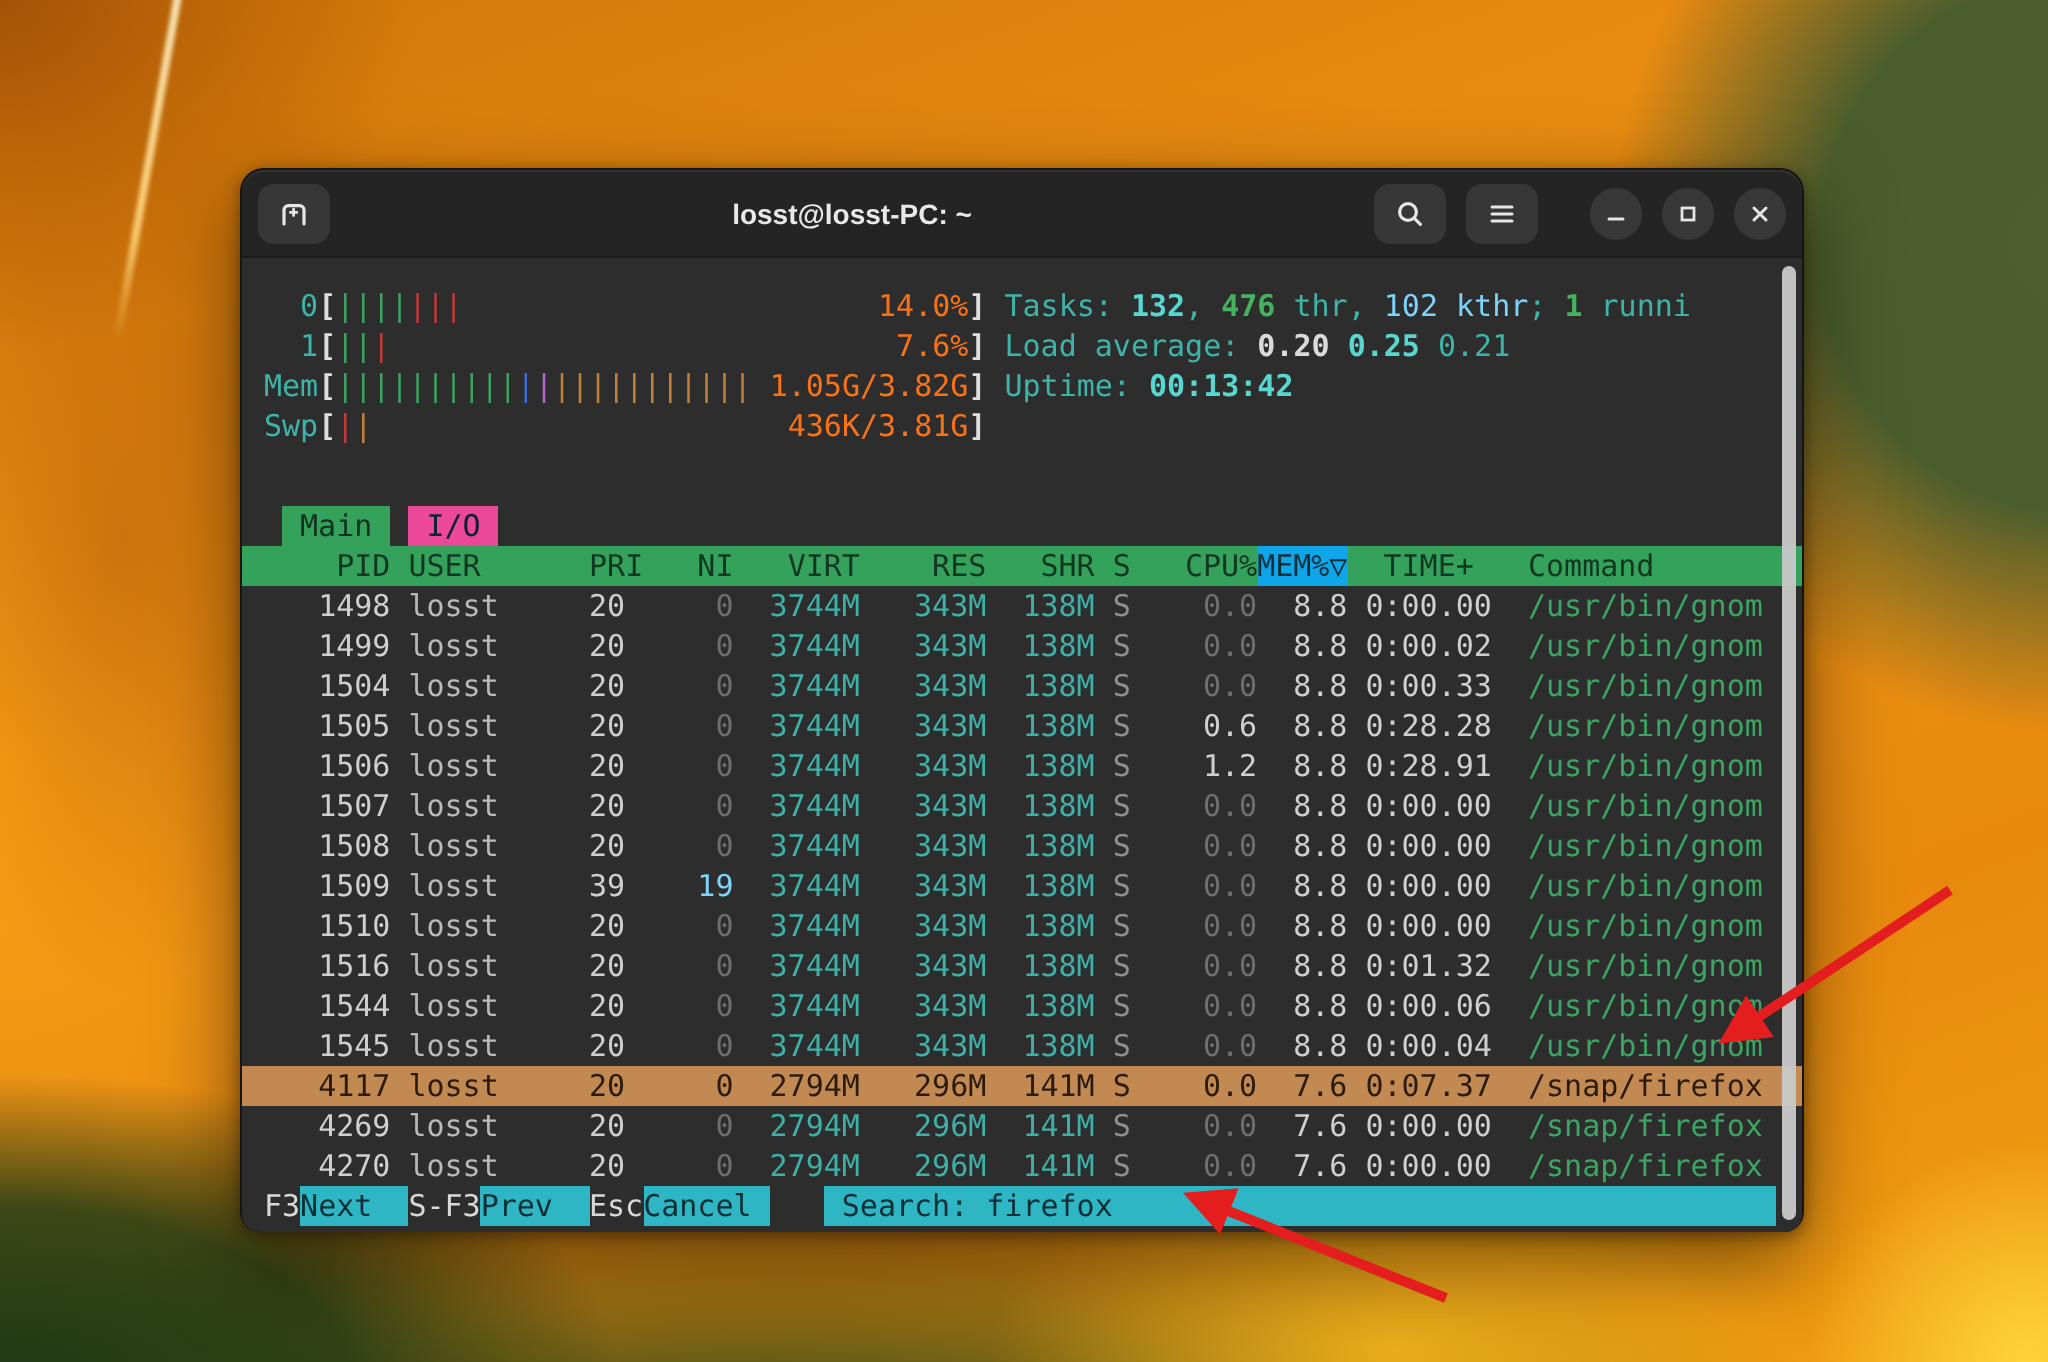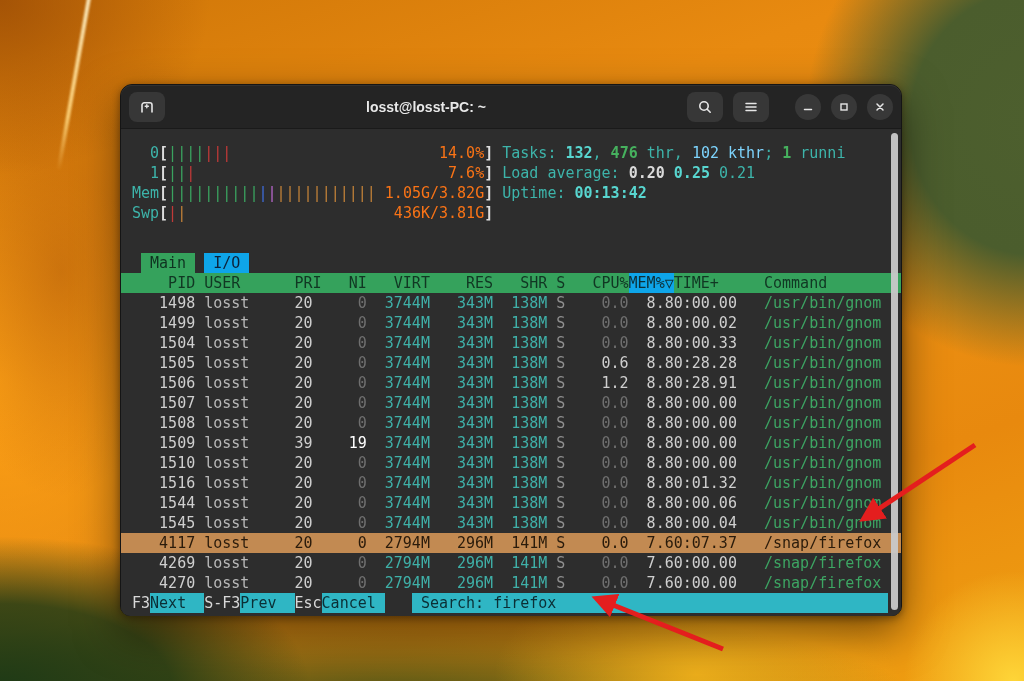--- a/index.html
+++ b/index.html
@@ -60,44 +60,44 @@
   .info-line{height:20px;overflow:hidden;}
 
   .cyan{color:#3db4aa;} .cyanb{color:#58d6d0;font-weight:bold;}
   .greenb{color:#46b15e;font-weight:bold;} .grayc{color:#7dd3fc;margin-top:28px;}
   .whiteb{color:#dadada;font-weight:bold;}
 
   .spacer{height:30px;}
   .tabs{height:20px;display:flex;}
   .tab{padding:0 1ch;}
   .tab-main{margin-left:1ch;background:#35a25c;color:#0f3320;}
-  .tab-io{margin-left:1ch;background:#0ea5e9;color:#0d2038;}
+  .tab-io{margin-left:1ch;background:#ec4899;color:#0d2038;}
 
   .thead{height:20px;background:#35a25c;color:#113723;display:flex;}
   .th-mem{background:#0ea5e9;color:#0d2f38;}
   .row{height:20px;display:flex;}
   .row.hl{background:#c28a52;}
   .row.hl span{color:#2a1b0b !important;}
   .fnbar{height:20px;display:flex;background:#2d2d2d;}
 
   .c0{width:7ch;text-align:right;flex:0 0 auto;}
   .c1{width:10ch;margin-left:1ch;flex:0 0 auto;}
   .c2{width:4ch;flex:0 0 auto;}
   .c3{width:4ch;text-align:right;flex:0 0 auto;}
   .c4{width:7ch;text-align:right;flex:0 0 auto;}
   .c5{width:7ch;text-align:right;flex:0 0 auto;}
   .c6{width:6ch;text-align:right;flex:0 0 auto;}
   .c7{width:2ch;text-align:right;flex:0 0 auto;}
   .c8{width:7ch;text-align:right;flex:0 0 auto;}
   .c9{width:5ch;text-align:right;flex:0 0 auto;}
-  .c10{width:9ch;text-align:left;flex:0 0 auto;}
+  .c10{width:9ch;text-align:center;flex:0 0 auto;}
   .c11{margin-left:1ch;flex:1;overflow:hidden;}
 
   .t-fg{color:#cfcfcf;} .t-user{color:#b9b9b9;} .t-dim{color:#6f6f6f;}
-  .t-cyanv{color:#3fb0a8;} .t-s{color:#8f8f8f;} .t-green{color:#ffffff;}
+  .t-cyanv{color:#3fb0a8;} .t-s{color:#8f8f8f;} .t-green{color:#7dd3fc;}
   .t-cmd{color:#3da563;}
 
   .fk-key{color:#d8d8d8;flex:0 0 auto;}
   .fk-label{background:#2fb6c4;color:#0b2f35;flex:0 0 auto;}
   .fn-gap{width:3ch;flex:0 0 auto;}
   .fn-search{background:#2fb6c4;color:#0b2f35;flex:1;}
 
   .scrollbar{position:absolute;right:3px;top:4px;bottom:6px;width:7px;
     border-radius:4px;background:#c9c9c9;opacity:.95;}
 

